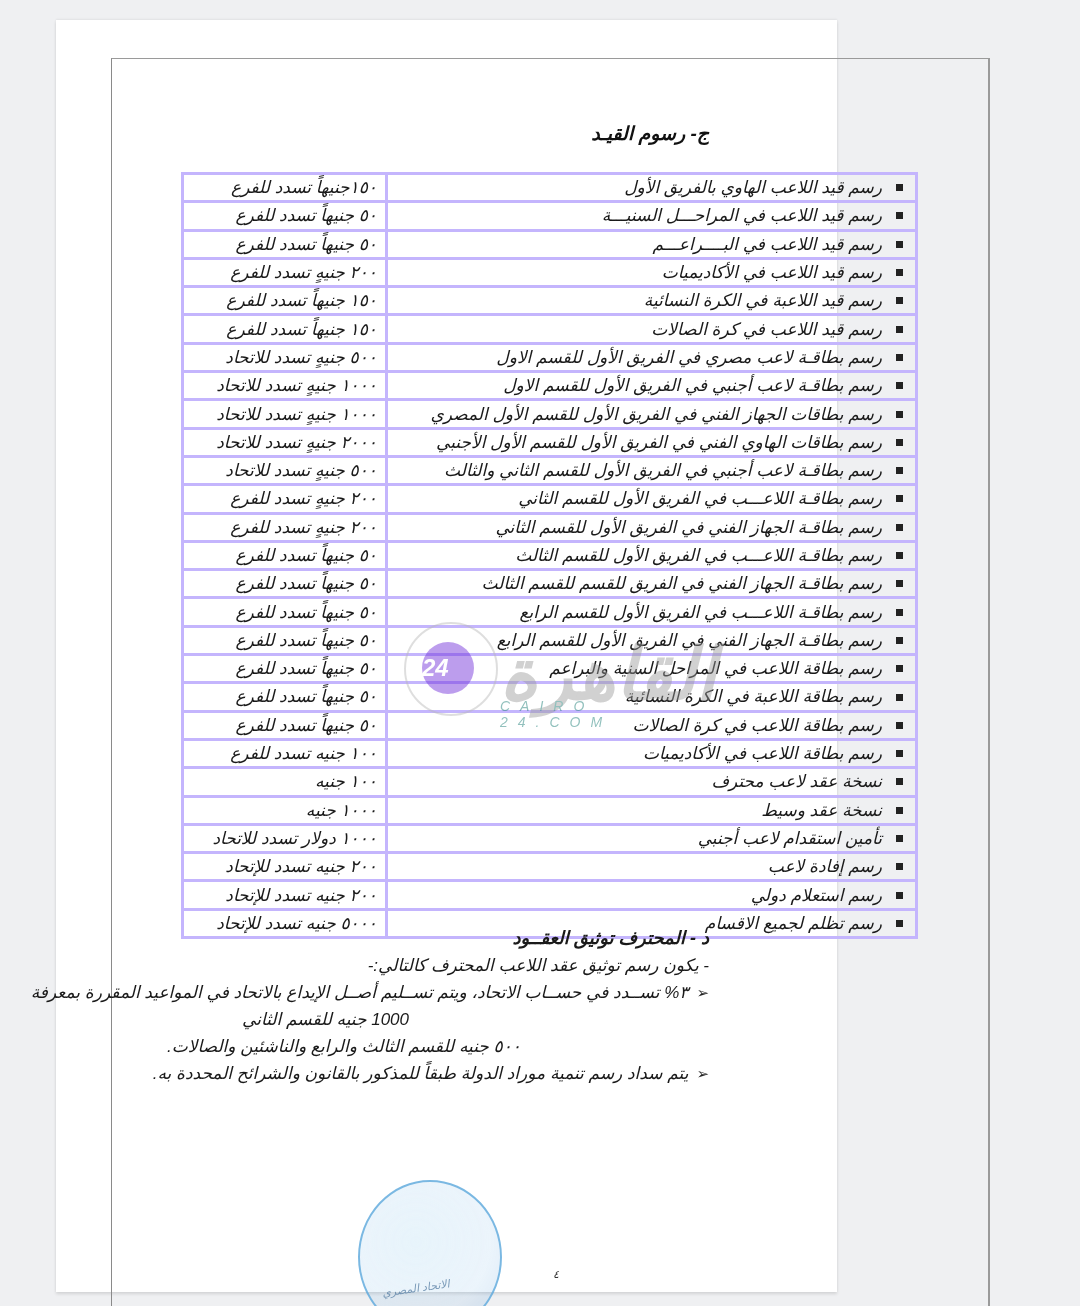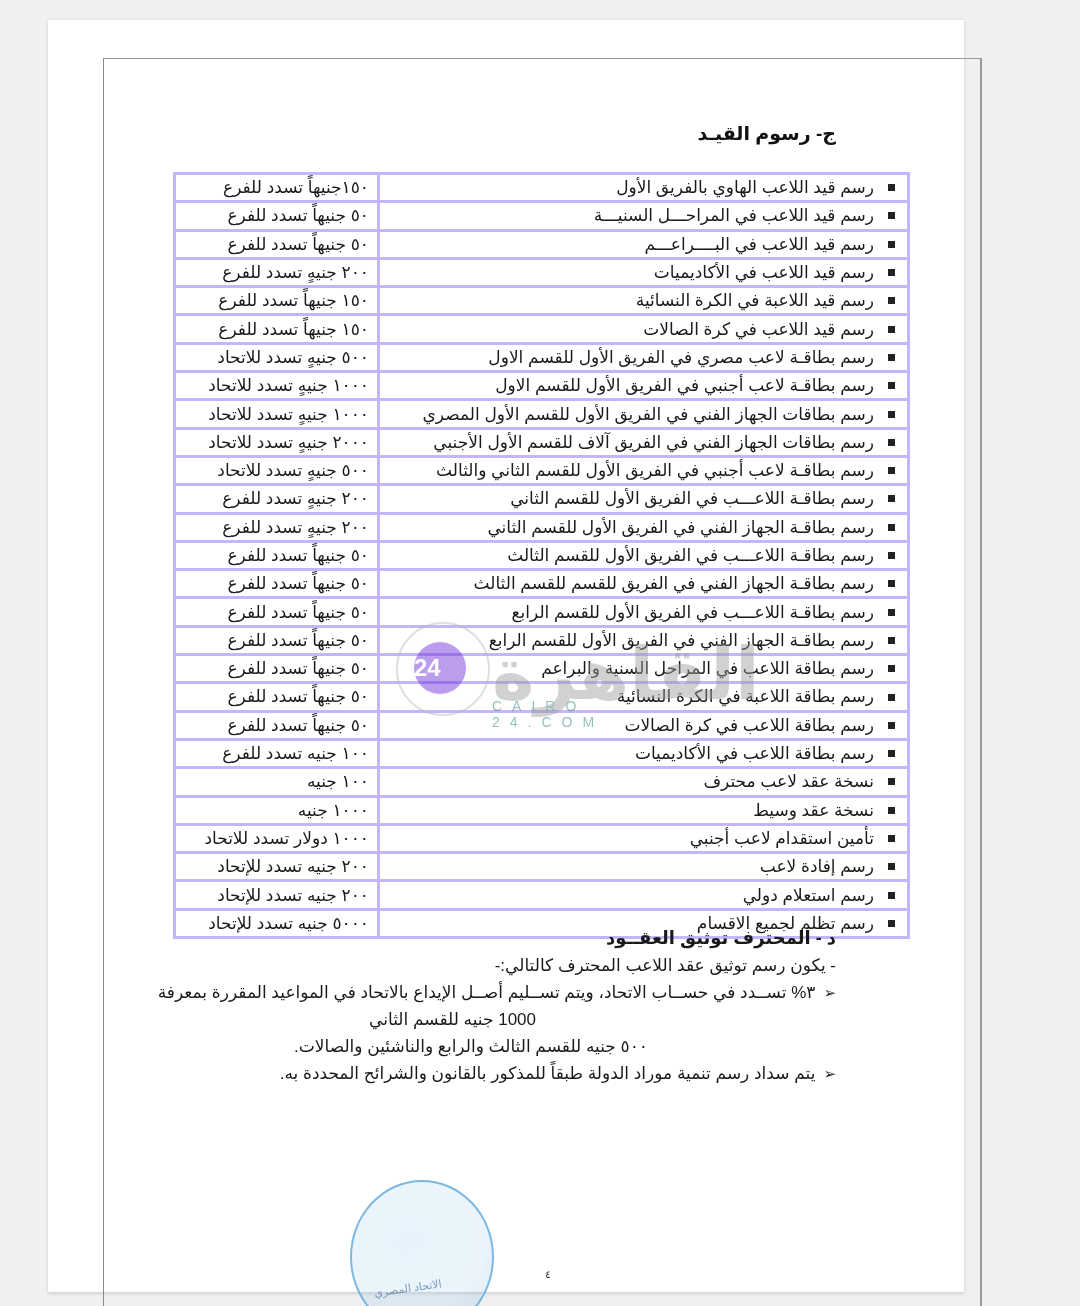--- a/index.html
+++ b/index.html
@@ -4,24 +4,25 @@
   <style>
     html, body { margin: 0; padding: 0; }
     body {
       width: 1080px; height: 1306px; overflow: hidden;
       background: #eff0f2;
       position: relative;
       font-family: "Liberation Sans", "DejaVu Sans", sans-serif;
       color: #1a1a1a;
     }
     .page {
-      position: absolute; left: 48px; top: 20px;
-      width: 916px; height: 1272px;
+      position: absolute; left: 56px; top: 20px;
+      width: 781px; height: 1272px;
       background: #ffffff;
       box-shadow: 0 -1px 2px rgba(0,0,0,0.06), 0 2px 3px rgba(0,0,0,0.12);
+      font-style: italic;
     }
     .frame {
       position: absolute; left: 55px; top: 38px;
       width: 876px; height: 1250px;
       border-left: 1px solid #8a8a8a;
       border-right: 2px solid #9a9a9a;
       border-top: 1px solid #9a9a9a;
     }
     .section-title {
       position: absolute; right: 128px;
@@ -145,21 +146,21 @@
         </tr>
         <tr>
           <td class="item"><span class="bullet"></span><span>رسم بطاقـة لاعب أجنبي في الفريق الأول للقسم الاول</span></td>
           <td class="amount">١٠٠٠ جنيهٍ تسدد للاتحاد</td>
         </tr>
         <tr>
           <td class="item"><span class="bullet"></span><span>رسم بطاقات الجهاز الفني في الفريق الأول للقسم الأول المصري</span></td>
           <td class="amount">١٠٠٠ جنيهٍ تسدد للاتحاد</td>
         </tr>
         <tr>
-          <td class="item"><span class="bullet"></span><span>رسم بطاقات الجهاز الفني في الفريق آلاف للقسم الأول الأجنبي</span></td>
+          <td class="item"><span class="bullet"></span><span>رسم بطاقات الهاوي الفني في الفريق الأول للقسم الأول الأجنبي</span></td>
           <td class="amount">٢٠٠٠ جنيهٍ تسدد للاتحاد</td>
         </tr>
         <tr>
           <td class="item"><span class="bullet"></span><span>رسم بطاقـة لاعب أجنبي في الفريق الأول للقسم الثاني والثالث</span></td>
           <td class="amount">٥٠٠ جنيهٍ تسدد للاتحاد</td>
         </tr>
         <tr>
           <td class="item"><span class="bullet"></span><span>رسم بطاقـة اللاعـــب في الفريق الأول للقسم الثاني</span></td>
           <td class="amount">٢٠٠ جنيهٍ تسدد للفرع</td>
         </tr>

